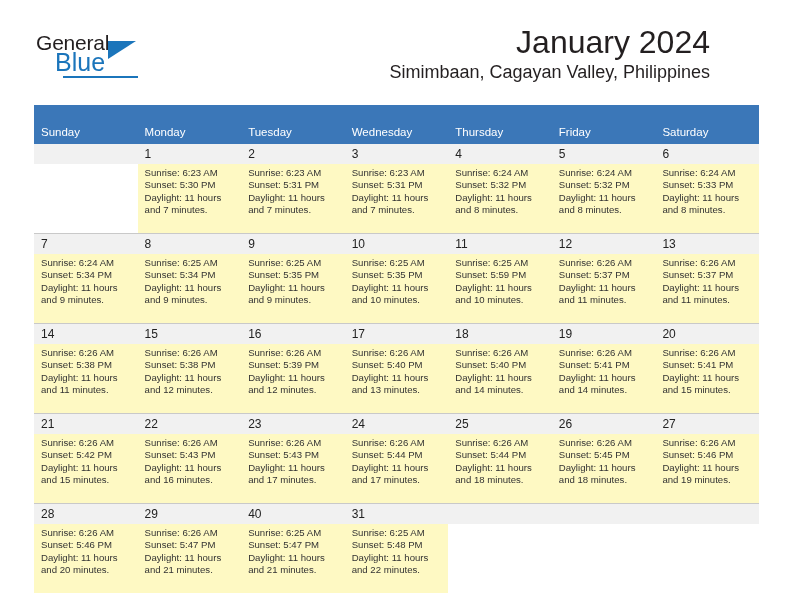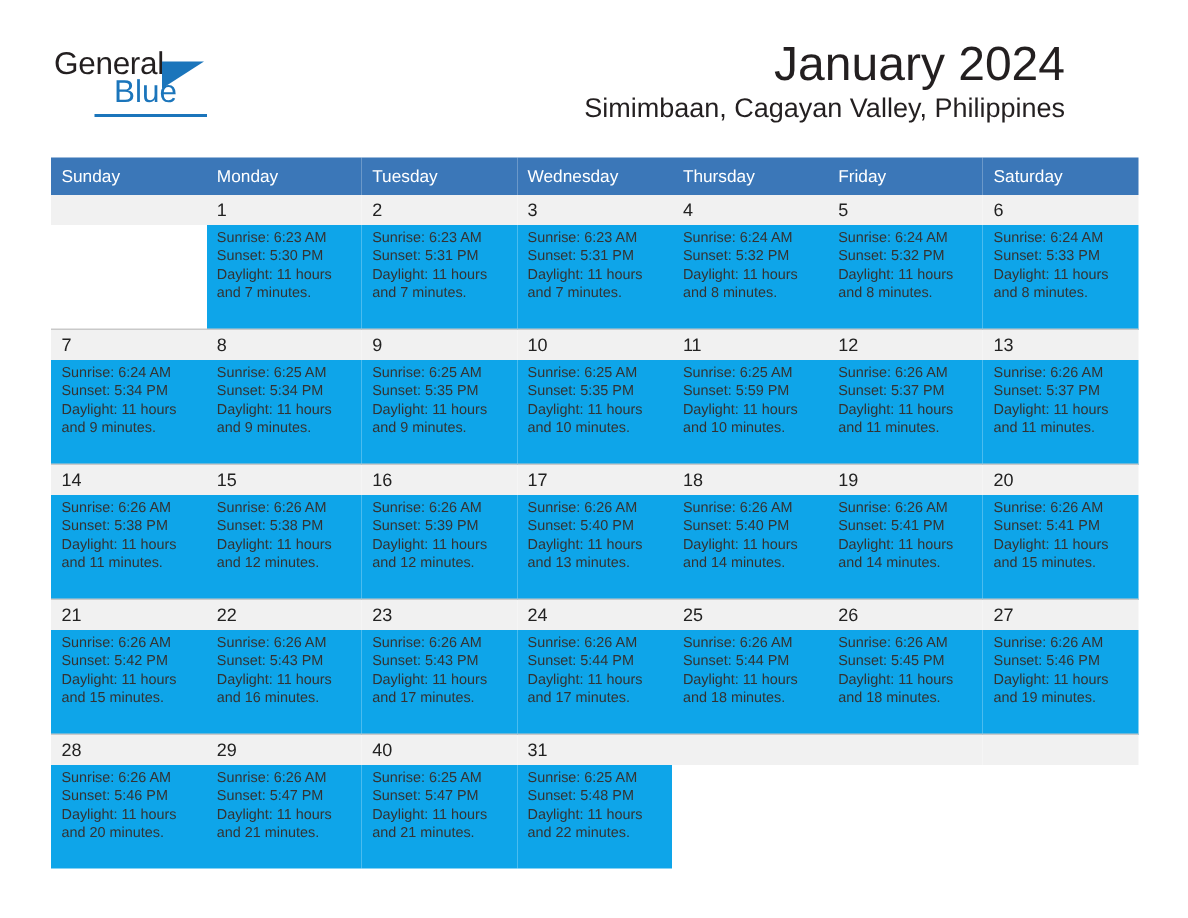--- a/index.html
+++ b/index.html
@@ -36,25 +36,25 @@
   }
   .logo-general {
     font-size: 21px;
     color: #231f20;
     letter-spacing: -0.2px;
     line-height: 22px;
     display: block;
     font-family: "Liberation Sans", sans-serif;
   }
   .logo-blue {
-    font-size: 21px;
+    font-size: 25px;
     color: #1b75bb;
     line-height: 20px;
     display: block;
-    margin-left: 40px;
+    margin-left: 19px;
     margin-top: -2px;
     font-family: "Liberation Sans", sans-serif;
   }
   .logo-triangle {
     position: absolute;
     left: 72px;
     top: 9px;
     width: 0;
     height: 0;
     border-left: 28px solid #1b75bb;
@@ -99,38 +99,38 @@
     table-layout: fixed;
   }
   .calendar col { width: 103.57px; }
 
   .dow-row th {
     background: #3b77b8;
     color: #ffffff;
     font-size: 11.5px;
     font-weight: normal;
     text-align: left;
-    padding: 6px 0 5px 7px;
+    padding: 20px 0 5px 7px;
     height: 14px;
     border: none;
   }
 
   .daynum-row td {
     background: #f1f1f1;
     font-size: 12px;
     color: #222222;
     padding: 3px 0 3px 7px;
     height: 14px;
     vertical-align: top;
     border: none;
   }
   .daynum-row td.empty { background: #f1f1f1; }
 
   .info-row td {
-    background: #0ea5e9;
+    background: #fef9c3;
     font-size: 9.6px;
     color: #333333;
     padding: 3px 6px 8px 7px;
     vertical-align: top;
     line-height: 12.3px;
     height: 58px;
     border: none;
   }
   .info-row td.empty { background: #ffffff; }
   .info-row.has-rule td {

